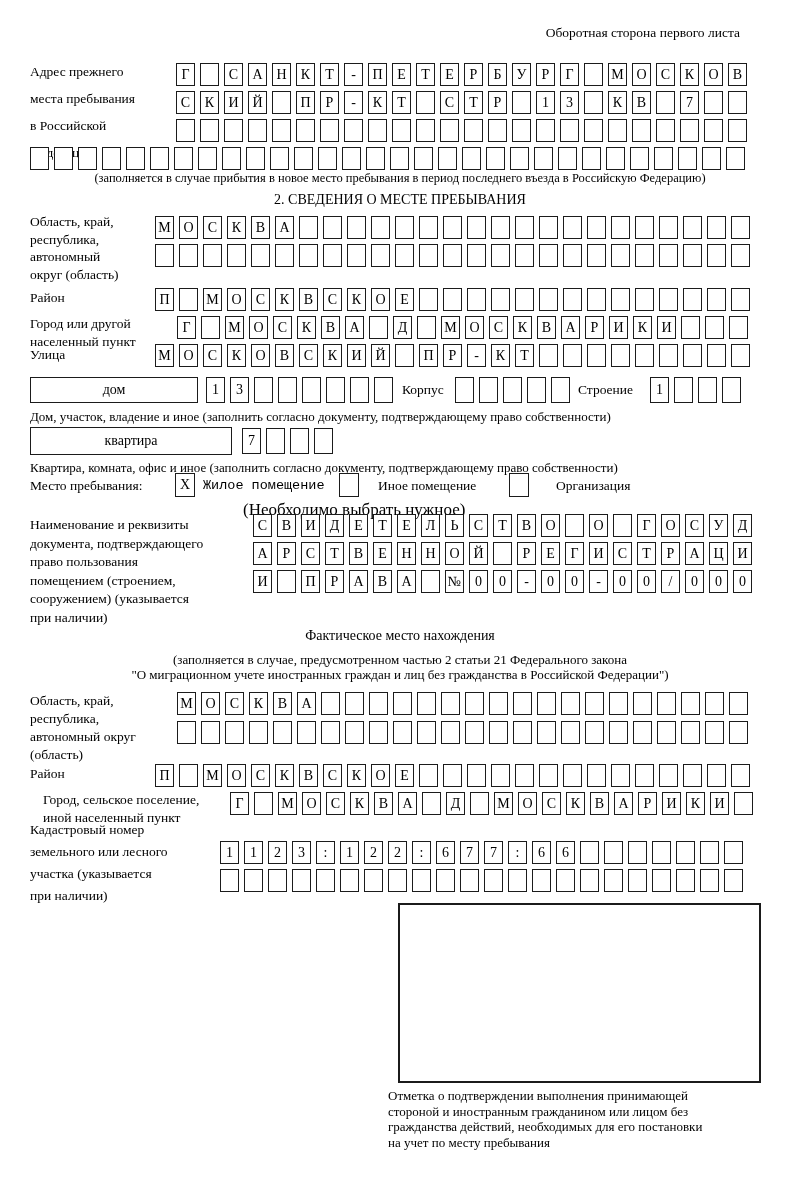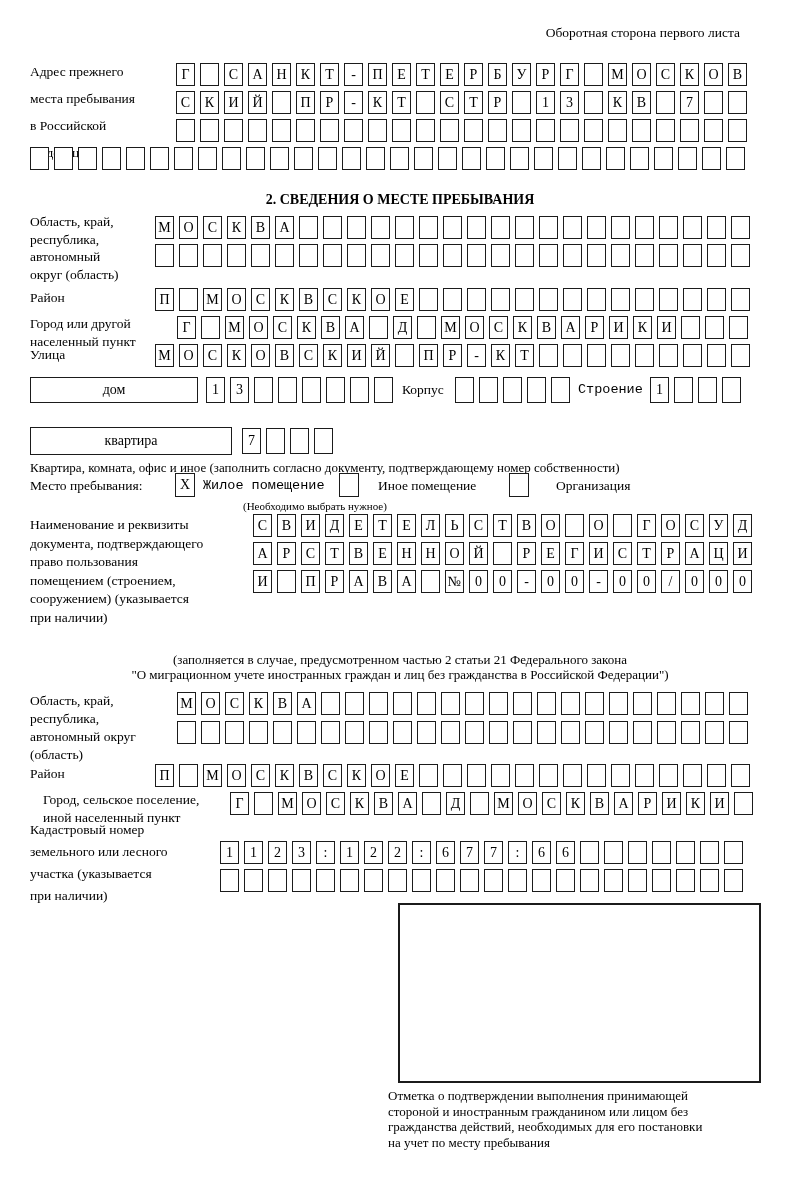--- a/index.html
+++ b/index.html
@@ -8,21 +8,21 @@
     width:800px; height:1180px;
     font-family:"Liberation Serif", serif;
     color:#000;
   }
   .page { position:relative; width:800px; height:1180px; background:#fff; overflow:hidden; }
 
   .lbl { position:absolute; font-size:13.5px; line-height:17.5px; white-space:pre-line; }
   .lbl-wide { line-height:27px; }
   .note { position:absolute; font-size:12.5px; }
   .center { left:0; width:800px; text-align:center; }
-  .title { position:absolute; font-size:14px; font-weight:bold; }
+  .title { position:absolute; font-size:14px; font-weight:normal; }
 
   .grid { position:absolute; display:flex; gap:5px; }
   .cell {
     flex:0 0 19px; width:19px; height:23px;
     border:1.5px solid #1b1b1b;
     display:inline-flex; align-items:center; justify-content:center;
     font-size:14px; background:#fff;
   }
   .grid.tall .cell { height:26px; }
 
@@ -153,20 +153,21 @@
       <span class="cell"></span>
       <span class="cell"></span>
       <span class="cell"></span>
       <span class="cell"></span>
       <span class="cell"></span>
       <span class="cell"></span>
       <span class="cell"></span>
       <span class="cell"></span>
     </div>
 
+  <div class="note center" style="top:171px;">(заполняется в случае прибытия в новое место пребывания в период последнего въезда в Российскую Федерацию)</div>
 
   <div class="title center" style="top:192px;">2. СВЕДЕНИЯ О МЕСТЕ ПРЕБЫВАНИЯ</div>
 
   <div class="lbl" style="left:30px; top:213px; width:125px;">Область, край,
 республика,
 автономный
 округ (область)</div>
   <div class="grid" style="left:155px; top:216px;">
       <span class="cell">М</span>
       <span class="cell">О</span>
@@ -323,50 +324,51 @@
       <span class="cell"></span>
     </div>
   <div class="lbl" style="left:402px; top:381px;">Корпус</div>
   <div class="grid tall" style="left:455px; top:377px;">
       <span class="cell"></span>
       <span class="cell"></span>
       <span class="cell"></span>
       <span class="cell"></span>
       <span class="cell"></span>
     </div>
-  <div class="lbl" style="left:578px; top:381px;font-family:Liberation Mono, monospace;">Строение</div>
+  <div class="lbl" style="left:578px; top:381px;">Строение</div>
   <div class="grid tall" style="left:650px; top:377px;">
       <span class="cell">1</span>
       <span class="cell"></span>
       <span class="cell"></span>
       <span class="cell"></span>
     </div>
 
+  <div class="note" style="left:30px; top:409px; font-size:13px;">Дом, участок, владение и иное (заполнить согласно документу, подтверждающему право собственности)</div>
 
   <div class="widebox" style="left:30px; top:427px; width:202px; height:28px;">
     <span>квартира</span>
   </div>
   <div class="grid tall" style="left:242px; top:428px;">
       <span class="cell">7</span>
       <span class="cell"></span>
       <span class="cell"></span>
       <span class="cell"></span>
     </div>
 
-  <div class="note" style="left:30px; top:460px; font-size:13px;">Квартира, комната, офис и иное (заполнить согласно документу, подтверждающему номер собственности)</div>
+  <div class="note" style="left:30px; top:460px; font-size:13px;">Квартира, комната, офис и иное (заполнить согласно документу, подтверждающему право собственности)</div>
 
   <div class="lbl" style="left:30px; top:477px;">Место пребывания:</div>
   <div class="checkbox" style="left:175px; top:473px;">X</div>
   <div class="lbl" style="left:203px; top:477px;font-family:Liberation Mono, monospace;">Жилое помещение</div>
   <div class="checkbox" style="left:339px; top:473px;"></div>
   <div class="lbl" style="left:378px; top:477px;">Иное помещение</div>
   <div class="checkbox" style="left:509px; top:473px;"></div>
   <div class="lbl" style="left:556px; top:477px;">Организация</div>
 
-  <div class="note" style="left:243px; top:500px; font-size:11px;">(Необходимо выбрать нужное)</div>
+  <div class="note" style="left:243px; top:500px; font-size:17px;">(Необходимо выбрать нужное)</div>
 
   <div class="lbl" style="left:30px; top:516px; width:215px; line-height:18.5px;">Наименование и реквизиты
 документа, подтверждающего
 право пользования
 помещением (строением,
 сооружением) (указывается
 при наличии)</div>
   <div class="grid" style="left:253px; top:514px;">
       <span class="cell">С</span>
       <span class="cell">В</span>
@@ -430,20 +432,21 @@
       <span class="cell">0</span>
       <span class="cell">-</span>
       <span class="cell">0</span>
       <span class="cell">0</span>
       <span class="cell">/</span>
       <span class="cell">0</span>
       <span class="cell">0</span>
       <span class="cell">0</span>
     </div>
 
+  <div class="title center" style="top:628px;">Фактическое место нахождения</div>
   <div class="note center" style="top:652px; font-size:13px;">(заполняется в случае, предусмотренном частью 2 статьи 21 Федерального закона</div>
   <div class="note center" style="top:667px; font-size:13px;">"О миграционном учете иностранных граждан и лиц без гражданства в Российской Федерации")</div>
 
   <div class="lbl" style="left:30px; top:692px; width:140px; line-height:18px;">Область, край,
 республика,
 автономный округ
 (область)</div>
   <div class="grid" style="left:177px; top:692px;">
       <span class="cell">М</span>
       <span class="cell">О</span>

